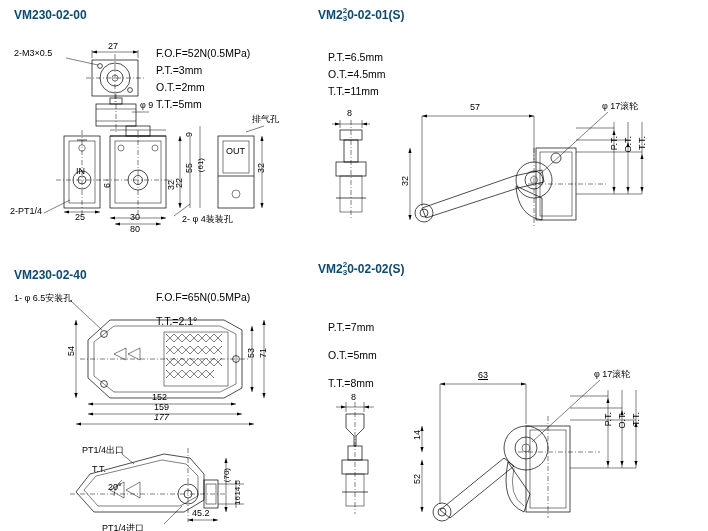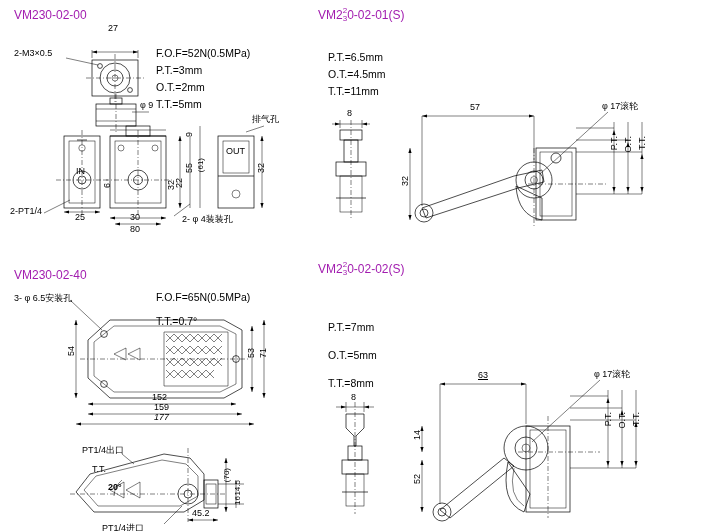--- a/index.html
+++ b/index.html
@@ -7,22 +7,22 @@
     width:708px;height:531px;
     background:#ffffff;
     font-family:"Liberation Sans", sans-serif;
     color:#1a1a1a;
     position:relative;
     overflow:hidden;
   }
   .panel{position:absolute;}
   .title{
     font-size:12px;
-    font-weight:400;
-    color:#a21caf;
+    font-weight:700;
+    color:#0c4a6e;
     white-space:nowrap;
   }
   .title .frac{
     display:inline-flex;
     flex-direction:column;
     vertical-align:middle;
     font-size:8px;
     line-height:8px;
     text-align:center;
     margin:0 0px;
@@ -141,21 +141,21 @@
     <line class="ln-thin" x1="176" y1="128" x2="176" y2="200"></line>
     <line class="ln-thin" x1="186" y1="118" x2="186" y2="200"></line>
     <line class="ln-thin" x1="248" y1="128" x2="248" y2="200"></line>
     <polygon class="arrowhead" points="248,128 246.4,133 249.6,133"></polygon>
     <polygon class="arrowhead" points="248,200 246.4,195 249.6,195"></polygon>
 
     <line class="ln-thin" x1="160" y1="208" x2="176" y2="196"></line>
   </svg>
 
   <div class="dim" style="left:0px;top:40px;">2-M3×0.5</div>
-  <div class="dim" style="left:94px;top:15px;text-align:center;">27</div>
+  <div class="dim" style="left:94px;top:33px;text-align:center;">27</div>
   <div class="dim" style="left:126px;top:92px;">φ 9</div>
   <div class="dim" style="left:238px;top:105px;">排气孔</div>
   <div class="dim" style="left:62px;top:158px;">IN</div>
   <div class="dim" style="left:212px;top:138px;">OUT</div>
   <div class="dim" style="left:-4px;top:198px;">2-PT1/4</div>
   <div class="dim" style="left:168px;top:205px;">2- φ 4装装孔</div>
   <div class="dim" style="left:61px;top:204px;">25</div>
   <div class="dim" style="left:116px;top:204px;">30</div>
   <div class="dim" style="left:116px;top:216px;">80</div>
   <div class="dim vert" style="left:242px;top:155px;">32</div>
@@ -243,21 +243,21 @@
   <div class="dim vert" style="left:291px;top:128px;">P.T.</div>
   <div class="dim vert" style="left:305px;top:128px;">O.T.</div>
   <div class="dim vert" style="left:319px;top:128px;">T.T.</div>
 </div>
 
 <div class="panel" style="left:14px;top:268px;width:290px;height:265px;">
 
   <div class="title" style="position:absolute;left:0;top:0;">VM230-02-40</div>
 
   <div class="spec" style="position:absolute;left:142px;top:22px;">F.O.F=65N(0.5MPa)</div>
-  <div class="spec" style="position:absolute;left:142px;top:46px;">T.T.=0.7°</div>
+  <div class="spec" style="position:absolute;left:142px;top:46px;">T.T.=2.1°</div>
 
   <svg width="290" height="265">
 
     <path class="ln" d="M 74 72 L 96 52 L 210 52 L 228 62 L 228 120 L 210 130 L 96 130 L 74 110 Z"></path>
     <path class="ln-thin" d="M 80 74 L 100 58 L 206 58 L 222 66 L 222 116 L 206 124 L 100 124 L 80 108 Z"></path>
 
     <g class="ln-thin">
       <path d="M 150 64 L 214 64 L 214 118 L 150 118 Z"></path>
       <path d="M 152 66 L 160 74 M 160 66 L 168 74 M 168 66 L 176 74 M 176 66 L 184 74 M 184 66 L 192 74 M 192 66 L 200 74 M 200 66 L 208 74"></path>
       <path d="M 152 78 L 160 86 M 160 78 L 168 86 M 168 78 L 176 86 M 176 78 L 184 86 M 184 78 L 192 86 M 192 78 L 200 86 M 200 78 L 208 86"></path>
@@ -319,31 +319,31 @@
     <polygon class="arrowhead" points="212,244 210.4,239 213.6,239"></polygon>
     <line class="ln-thin" x1="222" y1="212" x2="222" y2="240"></line>
     <line class="ln-thin" x1="204" y1="216" x2="230" y2="216"></line>
     <line class="ln-thin" x1="204" y1="236" x2="230" y2="236"></line>
 
     <line class="ln-thin" x1="174" y1="252" x2="204" y2="252"></line>
     <polygon class="arrowhead" points="174,252 179,250.4 179,253.6"></polygon>
     <polygon class="arrowhead" points="204,252 199,250.4 199,253.6"></polygon>
   </svg>
 
-  <div class="dim" style="left:0px;top:24px;">3- φ 6.5安装孔</div>
+  <div class="dim" style="left:0px;top:24px;">1- φ 6.5安装孔</div>
   <div class="dim vert" style="left:52px;top:78px;">54</div>
   <div class="dim vert" style="left:232px;top:80px;">53</div>
   <div class="dim vert" style="left:244px;top:80px;">71</div>
   <div class="dim" style="left:138px;top:124px;">152</div>
   <div class="dim" style="left:140px;top:134px;">159</div>
   <div class="dim" style="left:140px;top:144px;font-style:italic;">177</div>
   <div class="dim" style="left:68px;top:176px;">PT1/4出口</div>
   <div class="dim" style="left:88px;top:254px;">PT1/4进口</div>
   <div class="dim" style="left:78px;top:196px;">T.T.</div>
-  <div class="dim" style="left:94px;top:214px;font-weight:bold;">20°</div>
+  <div class="dim" style="left:94px;top:214px;">20°</div>
   <div class="dim" style="left:178px;top:240px;">45.2</div>
   <div class="dim vert small" style="left:208px;top:200px;">(70)</div>
   <div class="dim vert small" style="left:219px;top:212px;">14.5</div>
   <div class="dim vert small" style="left:219px;top:228px;">16</div>
 </div>
 
 <div class="panel" style="left:318px;top:262px;width:380px;height:265px;">
 
   <div class="title" style="position:absolute;left:0;top:0;">
     <span>VM2</span><span class="frac">

